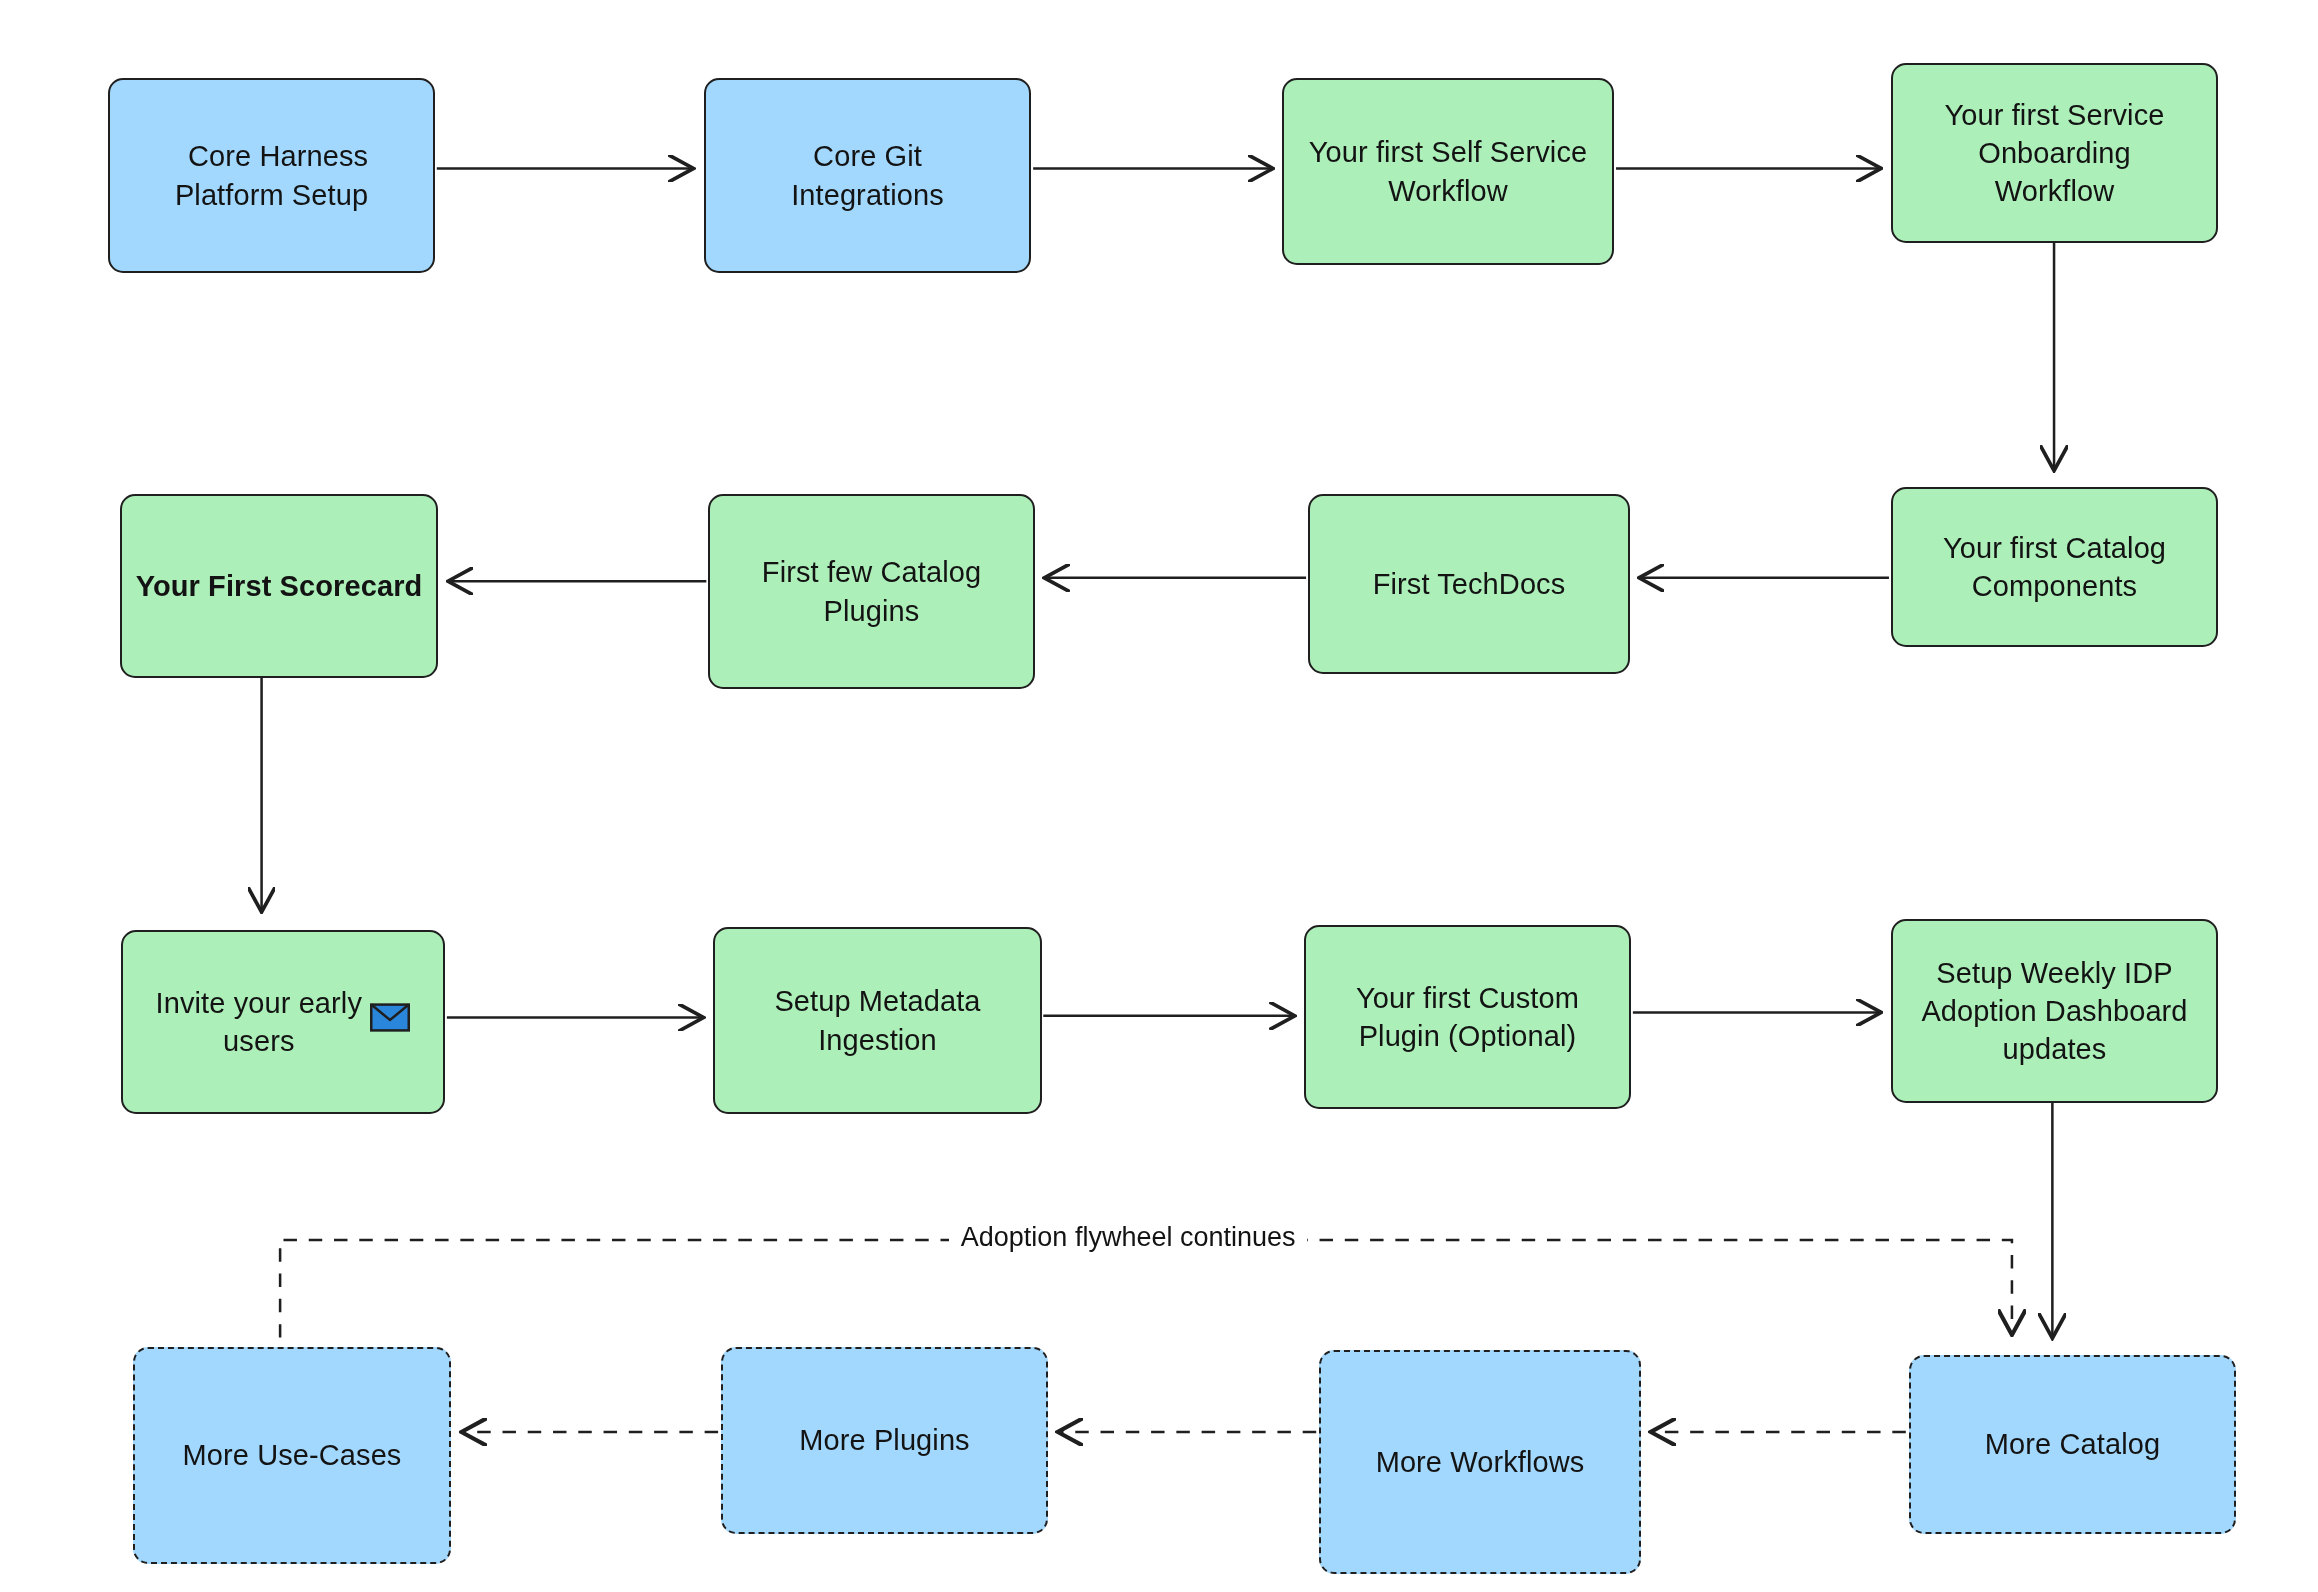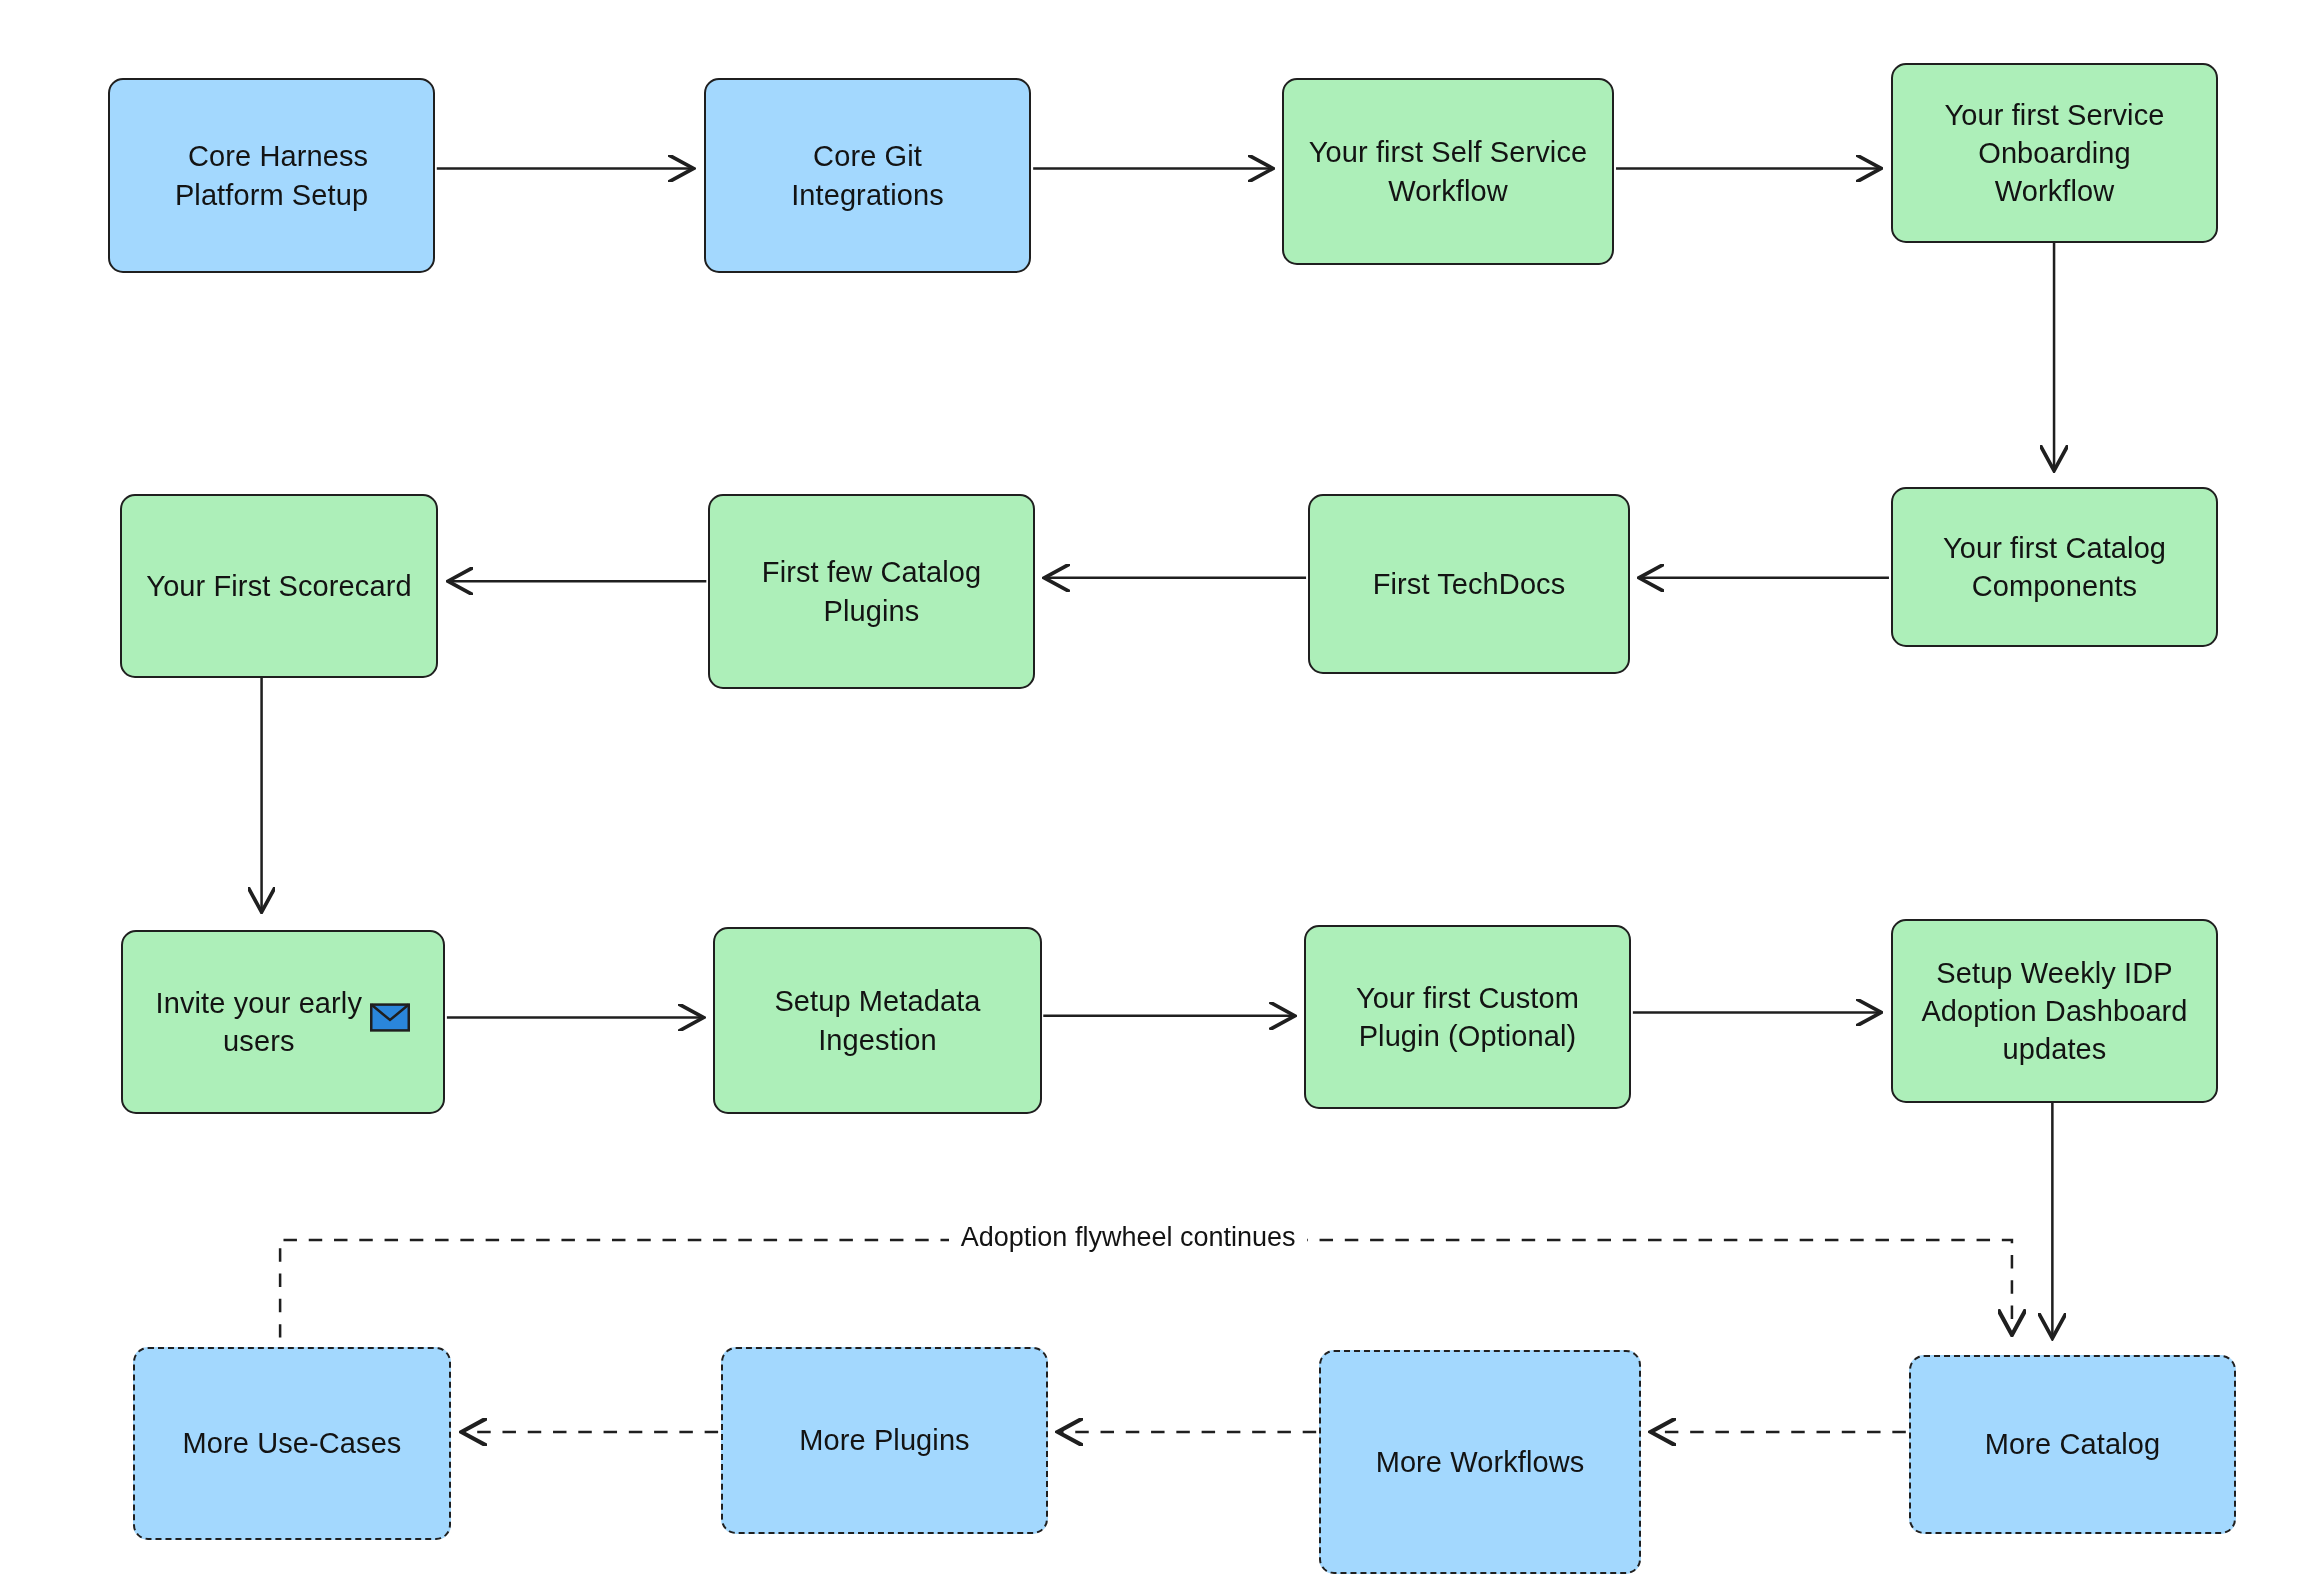--- a/index.html
+++ b/index.html
@@ -138,21 +138,21 @@
 
   <div class="node fill-green" style="left:1308px; top:487px; width:322px; height:180px;">
     <span class="label">First TechDocs</span>
   </div>
 
   <div class="node fill-green" style="left:708px; top:487px; width:327px; height:195px;">
     <span class="label">First few Catalog
 Plugins</span>
   </div>
 
-  <div class="node fill-green" style="left:120px; top:487px; width:318px; height:184px;">
+  <div class="node fill-green" style="left:120px; top:487px; width:318px; height:184px;font-weight:bold;">
     <span class="label">Your First Scorecard</span>
   </div>
 
   <div class="node fill-green" style="left:121px; top:923px; width:324px; height:184px;">
     <span class="label">Invite your early
 users</span>
       <span class="env">
       <svg width="40" height="29" viewBox="0 0 48 34" xmlns="http://www.w3.org/2000/svg">
         <rect x="1.5" y="1.5" width="45" height="31" fill="#2A86DB" stroke="#1f1f1f" stroke-width="3"></rect>
         <path d="M 1.5 1.5 L 24 20 L 46.5 1.5" fill="none" stroke="#1f1f1f" stroke-width="3"></path>
@@ -181,20 +181,20 @@
   </div>
 
   <div class="node fill-blue dashed" style="left:1319px; top:1343px; width:322px; height:224px;">
     <span class="label">More Workflows</span>
   </div>
 
   <div class="node fill-blue dashed" style="left:721px; top:1340px; width:327px; height:187px;">
     <span class="label">More Plugins</span>
   </div>
 
-  <div class="node fill-blue dashed" style="left:133px; top:1340px; width:318px; height:193px;">
+  <div class="node fill-blue dashed" style="left:133px; top:1340px; width:318px; height:217px;">
     <span class="label">More Use-Cases</span>
   </div>
 
   <div class="edge-label" style="left:949px; top:1220px;">Adoption flywheel continues</div>
 
 </div>
 
 
 </body></html>

